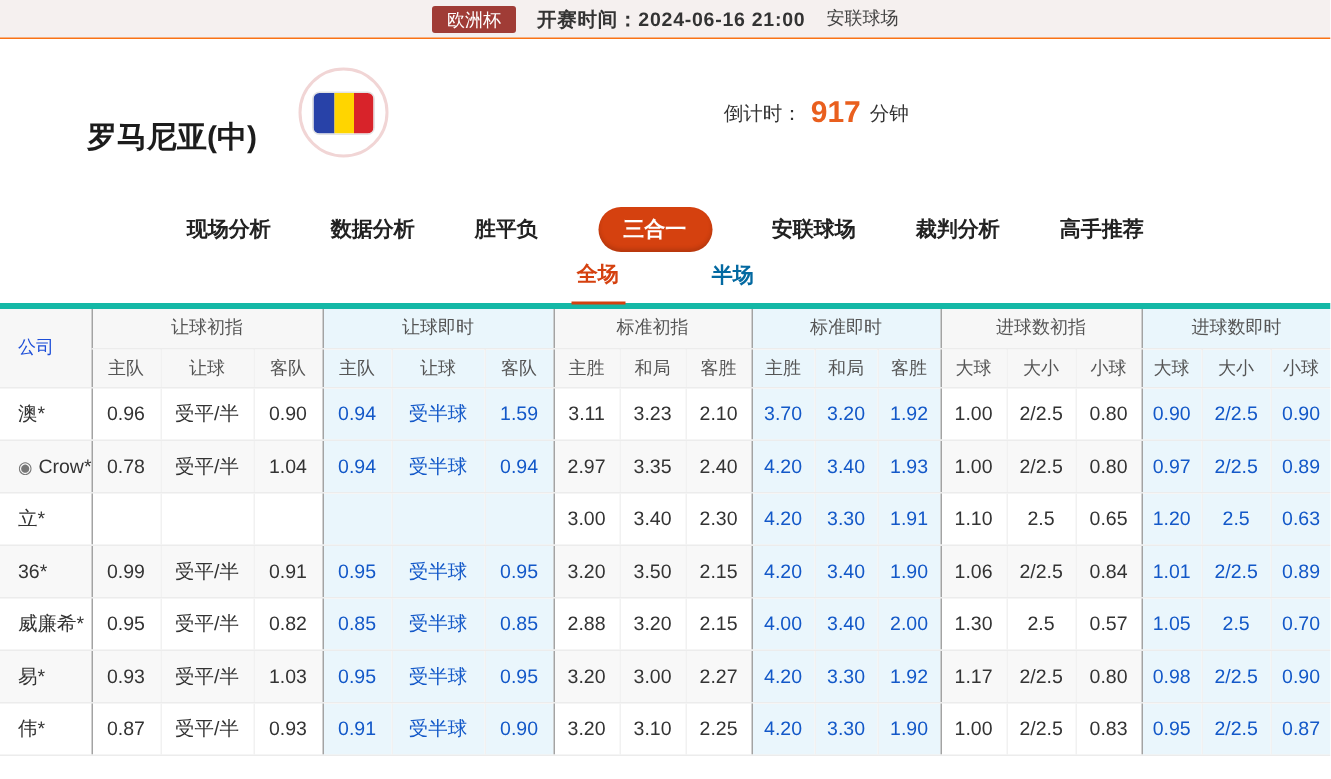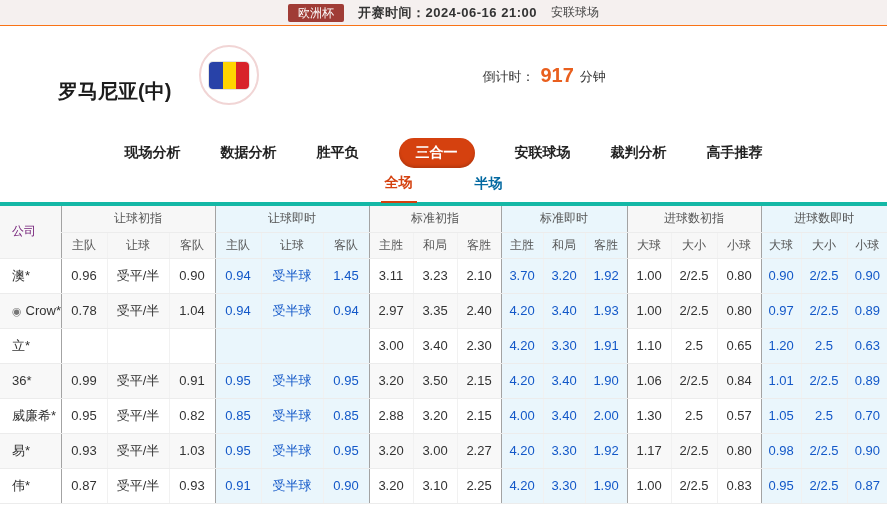--- a/index.html
+++ b/index.html
@@ -44,21 +44,21 @@
   
   .sub-tabs{height:36px;display:flex;align-items:flex-end;justify-content:center;gap:54px;border-bottom:4px solid #14b8a6;}
   .sub-tab{font-size:14px;font-weight:bold;color:#0369a1;padding:0 4px 9px;cursor:pointer;}
   .sub-tab.active{color:var(--accent-red);border-bottom:2px solid var(--accent-red);margin-bottom:-1px;}
   
   .odds-table{width:887px;border-collapse:collapse;table-layout:fixed;}
   .odds-table th,.odds-table td{border-bottom:1px solid #ececec;border-left:1px solid #f1f1f1;text-align:center;overflow:hidden;white-space:nowrap;}
   .odds-table th{font-weight:normal;font-size:12px;color:#555;background:#f7f7f7;height:26px;}
   .odds-table th.live{background:var(--live-bg);}
   .odds-table .gstart{border-left:1px solid #a3a3a3;}
-  .odds-table th.company-h{text-align:left;padding-left:12px;border-left:none;color:#701a75;}
+  .odds-table th.company-h{text-align:left;padding-left:12px;border-left:none;color:#1d4ed8;}
   .odds-table td{height:35px;font-size:13px;color:#333;}
   .odds-table td.live{background:var(--live-bg);color:var(--live-blue);}
   .odds-table td.company{text-align:left;padding-left:12px;border-left:none;color:#333;}
   .odds-table tbody tr:nth-child(even) td:not(.live){background:#f8f8f8;}
   .company-icon{color:#777;font-size:11px;margin-right:4px;}
 </style>
 </head>
 <body>
 
 <div class="topbar">
@@ -152,21 +152,21 @@
       </tr>
   </thead>
   <tbody>
       <tr>
         <td class="company">澳*</td>
         <td class=" gstart">0.96</td>
         <td class="">受平/半</td>
         <td class="">0.90</td>
         <td class="live gstart">0.94</td>
         <td class="live">受半球</td>
-        <td class="live">1.45</td>
+        <td class="live">1.59</td>
         <td class=" gstart">3.11</td>
         <td class="">3.23</td>
         <td class="">2.10</td>
         <td class="live gstart">3.70</td>
         <td class="live">3.20</td>
         <td class="live">1.92</td>
         <td class=" gstart">1.00</td>
         <td class="">2/2.5</td>
         <td class="">0.80</td>
         <td class="live gstart">0.90</td>

